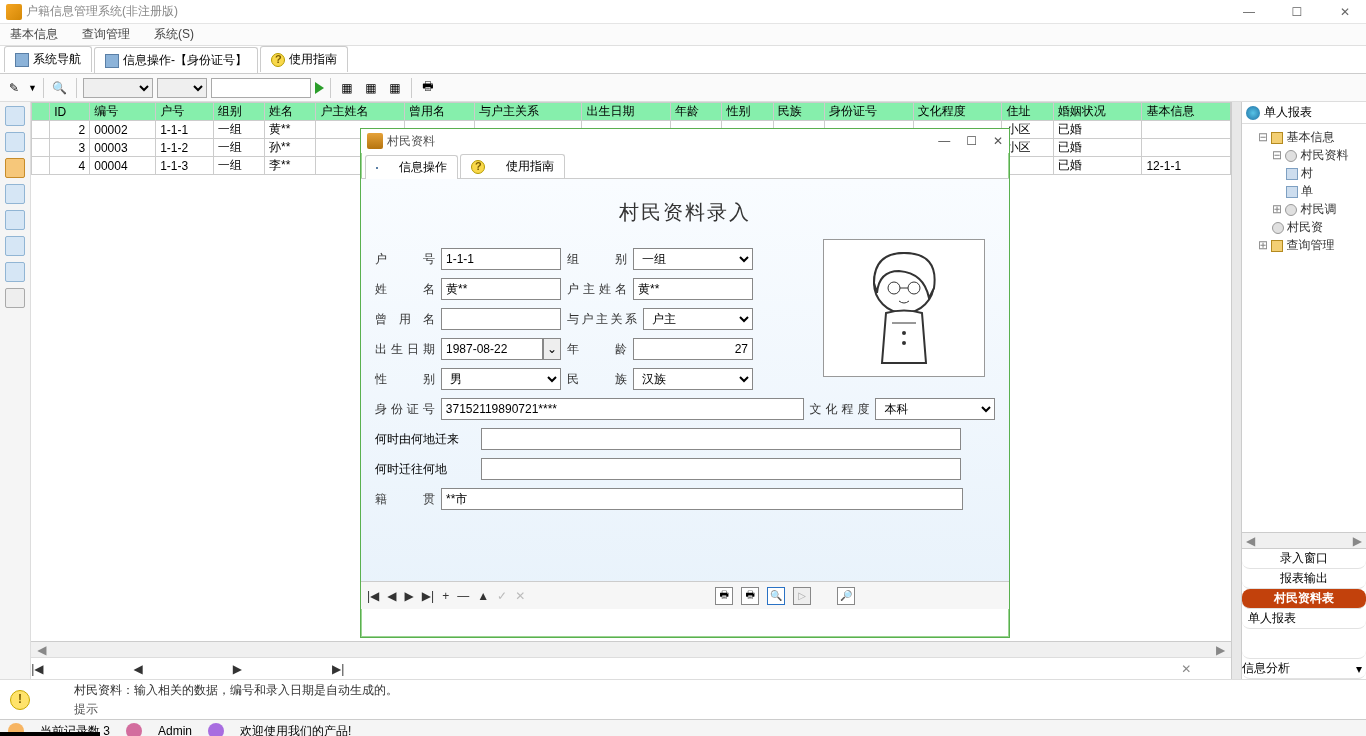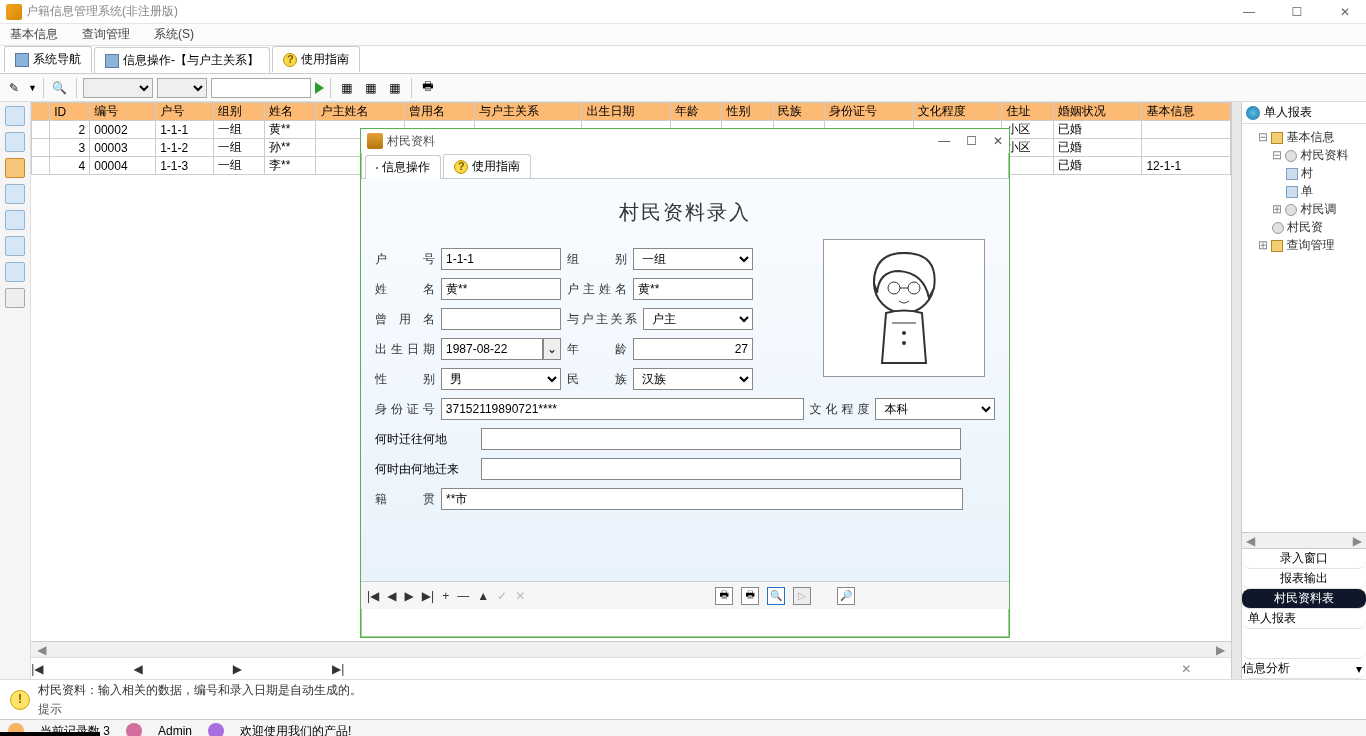--- a/index.html
+++ b/index.html
@@ -35,31 +35,31 @@
 .layout { display:flex; height: 577px; }
 .left-icons { width:32px; background:#f5f5f5; display:flex; flex-direction:column; align-items:center; padding-top:4px; gap:6px; border-right:1px solid #ddd;}
 .left-icons .licon{ width:20px; height:20px; background:#d6e6f5; border:1px solid #91b5d4; border-radius:2px;}
 .center { flex:1; display:flex; flex-direction:column; position:relative;}
 .right { width:128px; border-left:1px solid #ccc; background:#fff; display:flex; flex-direction:column;}
 
 
 .grid { overflow:auto; background:#fff; flex:1;}
 table { border-collapse:collapse; width:1200px;}
 th, td { border:1px solid #ccc; height:18px; padding:0 4px; text-align:left; white-space:nowrap;}
-th { background:#fdba74; font-weight:normal;}
+th { background:#86efac; font-weight:normal;}
 td.idcell{ text-align:right; width:40px;}
 .row-sel { position:relative;}
 .row-sel::before{ content:"▶"; position:absolute; left:-14px; color:#333; font-size:9px;}
 
 
 .hscroll { height:16px; background:#f0f0f0; border-top:1px solid #ccc; display:flex; align-items:center; padding:0 6px; gap:6px; color:#888;}
 .recnav { height:22px; display:flex; align-items:center; justify-content:center; gap:90px; color:#333; border-top:1px solid #ddd;}
 
 
-.hintbar { height:40px; display:flex; align-items:center; padding:2px 10px; color:#333; border-top:1px solid #ddd;}
+.hintbar { height:40px; display:flex; align-items:center; padding:2px 10px; color:#333; border-top:1px solid #ddd;gap:36px;}
 .hintbar .bulb{ width:20px; height:20px; border-radius:50%; background:#ffe36b; border:1px solid #c9a800; margin-right:8px; position:relative;}
 .hintbar .bulb::after{content:"!"; position:absolute; left:7px; top:1px; font-weight:bold; color:#7a5c00;}
 
 
 .status { height:23px; background:#f5f5f5; border-top:1px solid #ccc; display:flex; align-items:center; gap:16px; padding:0 8px;}
 .status .sico{ width:16px; height:16px; border-radius:50%;}
 .status .sico.user{ background:#f7b563;}
 .status .sico.admin{ background:#d36d9e;}
 .status .sico.prod{ background:#a86de0;}
 
@@ -70,29 +70,29 @@
 .tree ul{list-style:none; padding-left:14px;}
 .tree li{ white-space:nowrap; line-height:18px;}
 .tree .fold::before{content:"⊟ "; color:#888;}
 .tree .foldc::before{content:"⊞ "; color:#888;}
 .tree .fico{ display:inline-block; width:12px;height:12px; background:#f3cf73; border:1px solid #b48a1f; margin-right:3px; vertical-align:middle;}
 .tree .dico{ display:inline-block; width:12px;height:12px; background:#cdddee; border:1px solid #7ea0c2; margin-right:3px; vertical-align:middle;}
 .tree .mico{ display:inline-block; width:12px;height:12px; background:#e0e0e0; border:1px solid #999; border-radius:50%; margin-right:3px; vertical-align:middle;}
 
 .right-bottom{ border-top:1px solid #ccc;}
 .right-bottom .rb-item{ height:20px; display:flex; align-items:center; justify-content:center; border-bottom:1px solid #e2e2e2;border-radius:8px;}
-.right-bottom .rb-sel{ background:#0f172a; color:#fff;}
+.right-bottom .rb-sel{ background:#c2410c; color:#fff;font-weight:bold;}
 
 
 .modal { position:absolute; left:360px; top:128px; width:650px; height:510px; background:#fff; border:1px solid #5ab04f; box-shadow:0 0 0 1px #9bd492 inset;}
 .modal .mtitle{ height:24px; display:flex; align-items:center; padding:0 6px; color:#555; background:#fff;}
 .modal .mtitle .micon{ width:16px;height:16px; background:linear-gradient(#e5a23a,#b5740f); border-radius:2px; margin-right:4px;}
 .modal .mwin{ margin-left:auto; display:flex; gap:16px; font-family:Arial;}
 .modal .mtabs{ height:26px; display:flex; align-items:flex-end; padding:0 4px; border-bottom:1px solid #ccc;}
-.modal .mtabs .tab{ display:flex;align-items:center;gap:4px; padding:3px 10px; border:1px solid #ccc; border-bottom:none; background:#fff; margin-right:2px; border-radius:3px 3px 0 0;}
+.modal .mtabs .tab{ display:flex;align-items:center;gap:21px; padding:3px 10px; border:1px solid #ccc; border-bottom:none; background:#fff; margin-right:2px; border-radius:3px 3px 0 0;}
 .modal .mtabs .tab.active{ background:#fff; position:relative; top:1px;}
 .modal .body{ padding:10px 14px; background:linear-gradient(#f9fcff,#e8f2fb); height:430px; position:relative;}
 .modal .ftitle{ text-align:center; font-size:20px; font-family:"SimSun"; color:#333; padding:10px 0 18px; letter-spacing:2px;}
 .modal .row{ display:flex; align-items:center; height:30px; gap:6px;}
 .modal .lbl{ width:60px; text-align:justify; text-align-last:justify; color:#333;}
 .modal .lbl2{ width:60px; text-align:justify; text-align-last:justify; color:#333;}
 .modal input[type=text], .modal select, .modal .datebox{ height:22px; border:1px solid #888; padding:0 4px; background:#fff;}
 .modal .w120{width:120px;}
 .modal .avatar{ position:absolute; right:24px; top:60px; width:162px; height:138px; border:1px solid #999; background:#fff; display:flex; align-items:center; justify-content:center;}
 .modal .avatar svg{ width:120px; height:130px;}
@@ -128,21 +128,21 @@
   <span>系统(S)</span>
 </div>
 
 <div class="tabbar">
   <div class="tab">
       <span class="ico ico-grid"></span>
       <span>系统导航</span>
     </div>
   <div class="tab active">
       <span class="ico ico-grid"></span>
-      <span>信息操作-【与户主关系】</span>
+      <span>信息操作-【身份证号】</span>
     </div>
   <div class="tab">
       <span class="ico ico-help"></span>
       <span>使用指南</span>
     </div>
 </div>
 
 <div class="toolbar">
   <div class="tbtn">✎</div>
   <span style="font-size:9px;">▼</span>
@@ -406,26 +406,26 @@
       <span class="lbl2">民　　族</span>
       <select class="w120"><option>汉族</option></select>
     </div>
     <div class="row">
       <span class="lbl">身份证号</span>
       <input class="full" type="text" value="37152119890721****" style="">
       <span class="lbl2">文化程度</span>
       <select class="w120"><option>本科</option></select>
     </div>
     <div class="row">
+      <span style="width:100px">何时由何地迁来</span>
+      <input style="width: 480px;" type="text" value="">
+    </div>
+    <div class="row">
       <span style="width:100px">何时迁往何地</span>
       <input class="readonly" style="width: 480px;" type="text" value="">
-    </div>
-    <div class="row">
-      <span style="width:100px">何时由何地迁来</span>
-      <input style="width: 480px;" type="text" value="">
     </div>
     <div class="row">
       <span class="lbl">籍　贯</span>
       <input style="width: 522px;" type="text" value="**市">
     </div>
 
     <div class="footbar">
       <div class="navset">
         <span>|◀</span>
         <span>◀</span>

